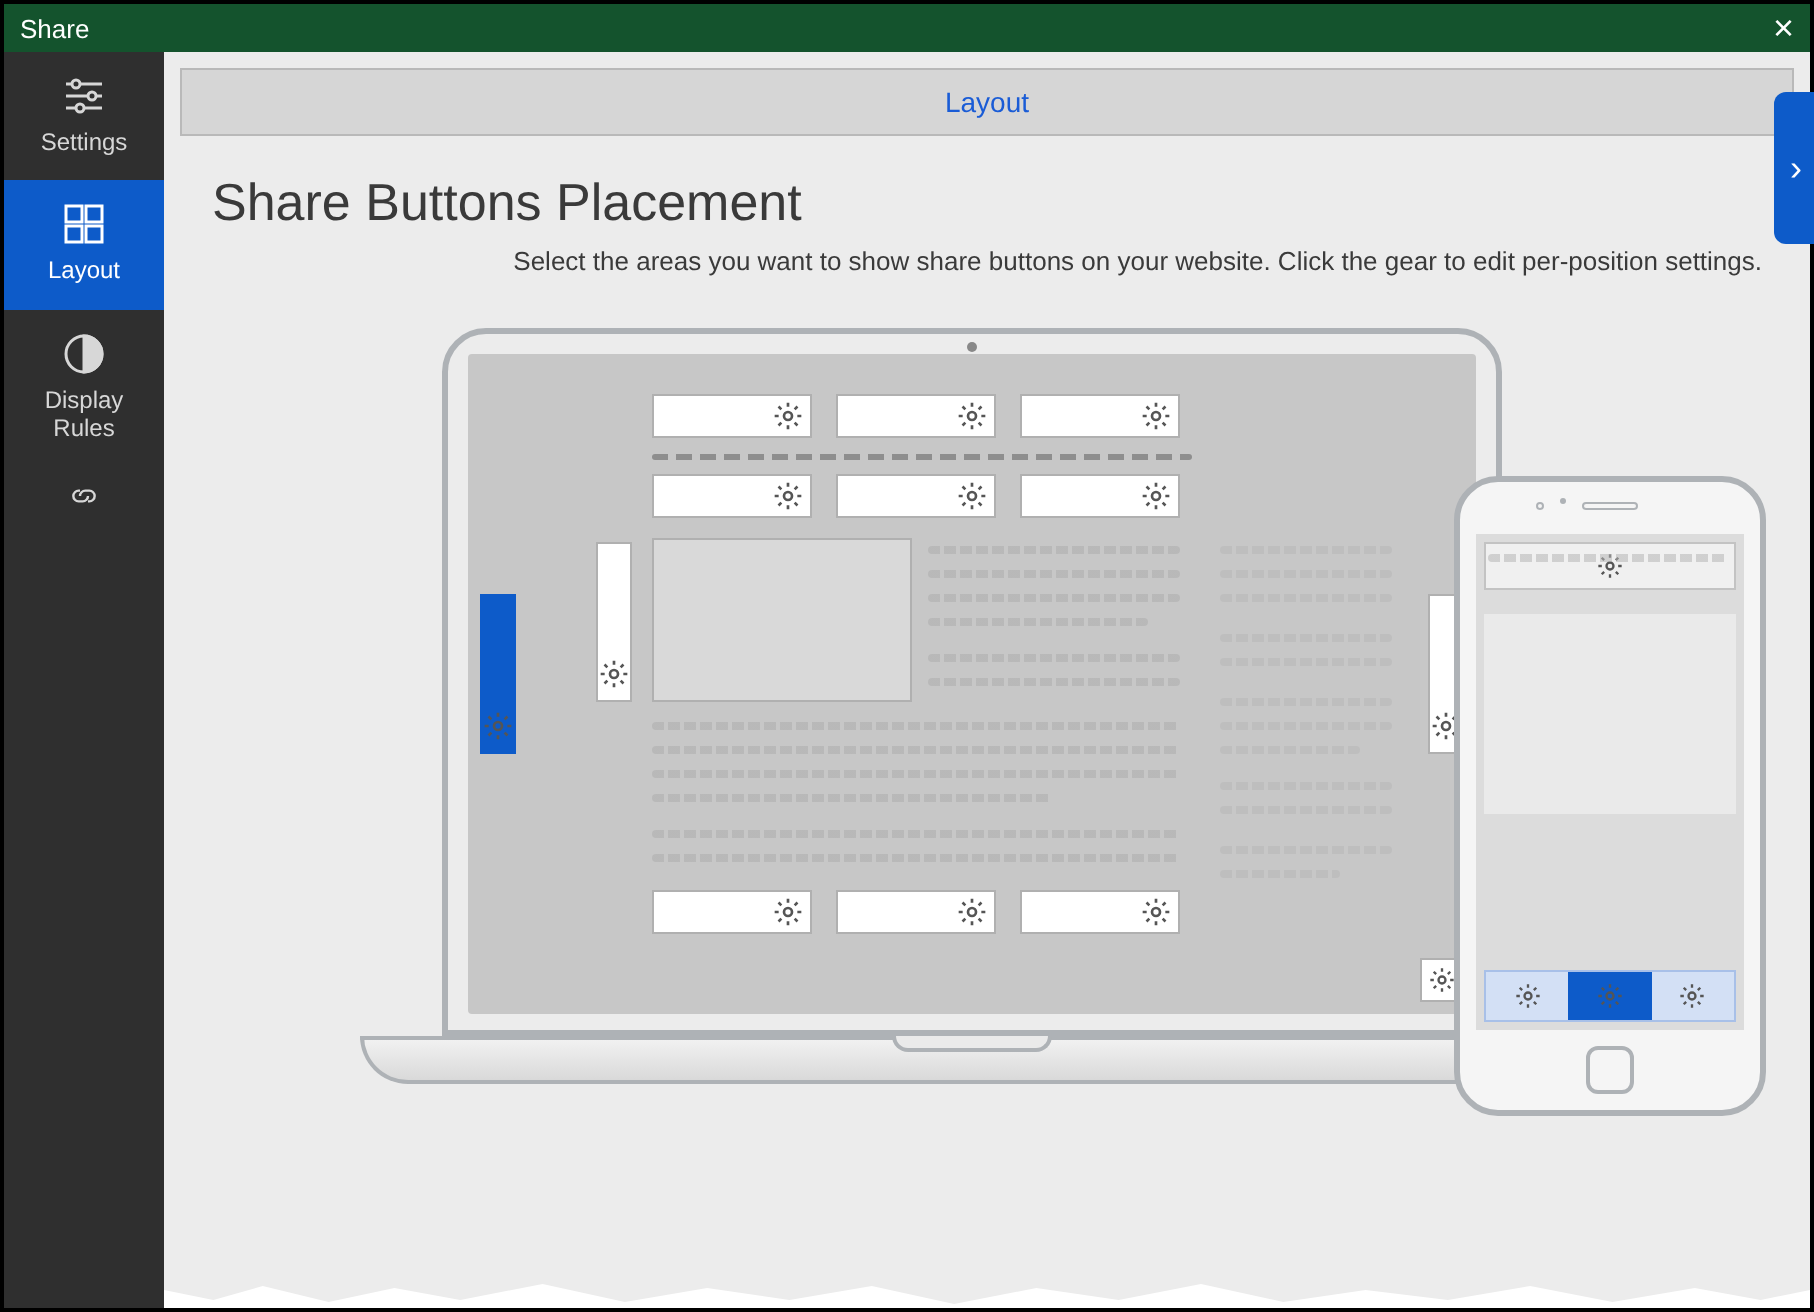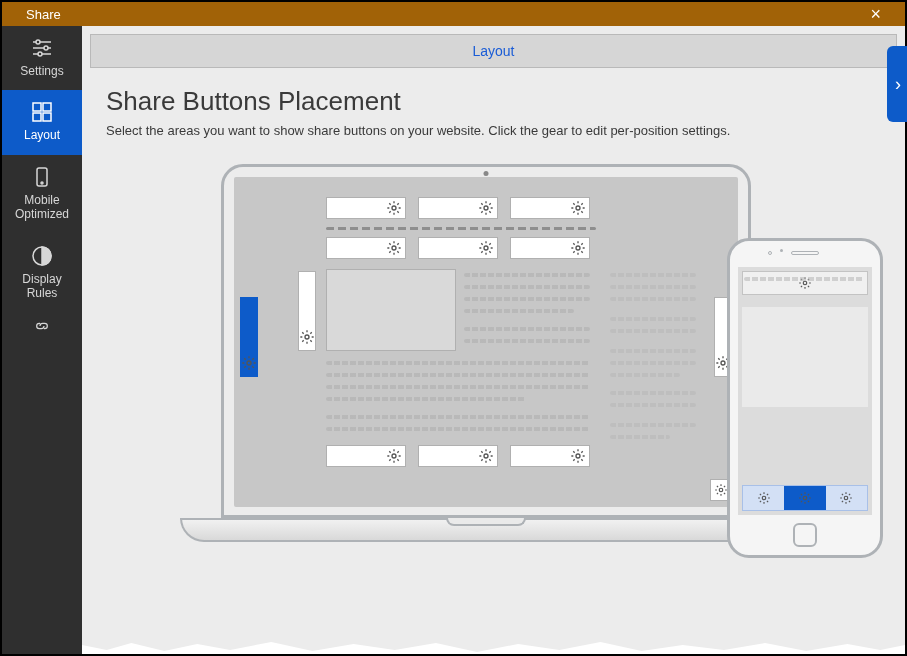--- a/index.html
+++ b/index.html
@@ -6,27 +6,27 @@
 body {
   font-family: -apple-system, BlinkMacSystemFont, "Segoe UI", sans-serif;
   background: #fff;
   width: 907px;
   height: 656px;
   overflow: hidden;
   position: relative;
   border: 2px solid #000;
 }
 .titlebar {
-  background: #a16207;
+  background: #14532d;
   color: #fff;
   height: 24px;
   display: flex;
   align-items: center;
   justify-content: space-between;
-  padding: 0 24px;
+  padding: 0 8px;
   font-size: 13px;
 }
 .titlebar .close { font-size: 18px; cursor: pointer; }
 .main {
   display: flex;
   height: calc(100% - 24px);
 }
 .sidebar {
   width: 80px;
   background: #2f2f2f;
@@ -72,20 +72,21 @@
 .heading {
   font-size: 26px;
   font-weight: 400;
   color: #3a3a3a;
   margin: 10px 24px 6px;
 }
 .subheading {
   font-size: 13px;
   color: #3a3a3a;
   margin: 0 24px 26px;
+  text-align: right;
 }
 .canvas {
   flex: 1;
   position: relative;
   margin: 0 0 0 0;
 }
 
 
 .laptop {
   position: absolute;
@@ -254,27 +255,20 @@
       <span>Settings</span>
     </div>
     <div class="item active">
       <svg viewBox="0 0 24 24" fill="none" stroke="#fff" stroke-width="1.5">
           <rect x="3" y="3" width="8" height="8"></rect>
           <rect x="13" y="3" width="8" height="8"></rect>
           <rect x="3" y="13" width="8" height="8"></rect>
           <rect x="13" y="13" width="8" height="8"></rect>
         </svg>
       <span>Layout</span>
-    </div>
-    <div class="item">
-      <svg viewBox="0 0 24 24" fill="none" stroke="#d7d7d7" stroke-width="1.5">
-          <rect x="7" y="3" width="10" height="18" rx="2"></rect>
-          <circle cx="12" cy="18" r="1"></circle>
-        </svg>
-      <span>Mobile Optimized</span>
     </div>
     <div class="item">
       <svg viewBox="0 0 24 24" fill="none" stroke="#d7d7d7" stroke-width="1.5">
           <circle cx="12" cy="12" r="9"></circle>
           <path d="M12 3a9 9 0 0 1 0 18z" fill="#d7d7d7"></path>
         </svg>
       <span>Display Rules</span>
     </div>
     <div class="item" style="padding:6px 0;">
       <svg viewBox="0 0 24 24" fill="none" stroke="#d7d7d7" stroke-width="1.8" style="width:22px;height:16px;margin:0">

